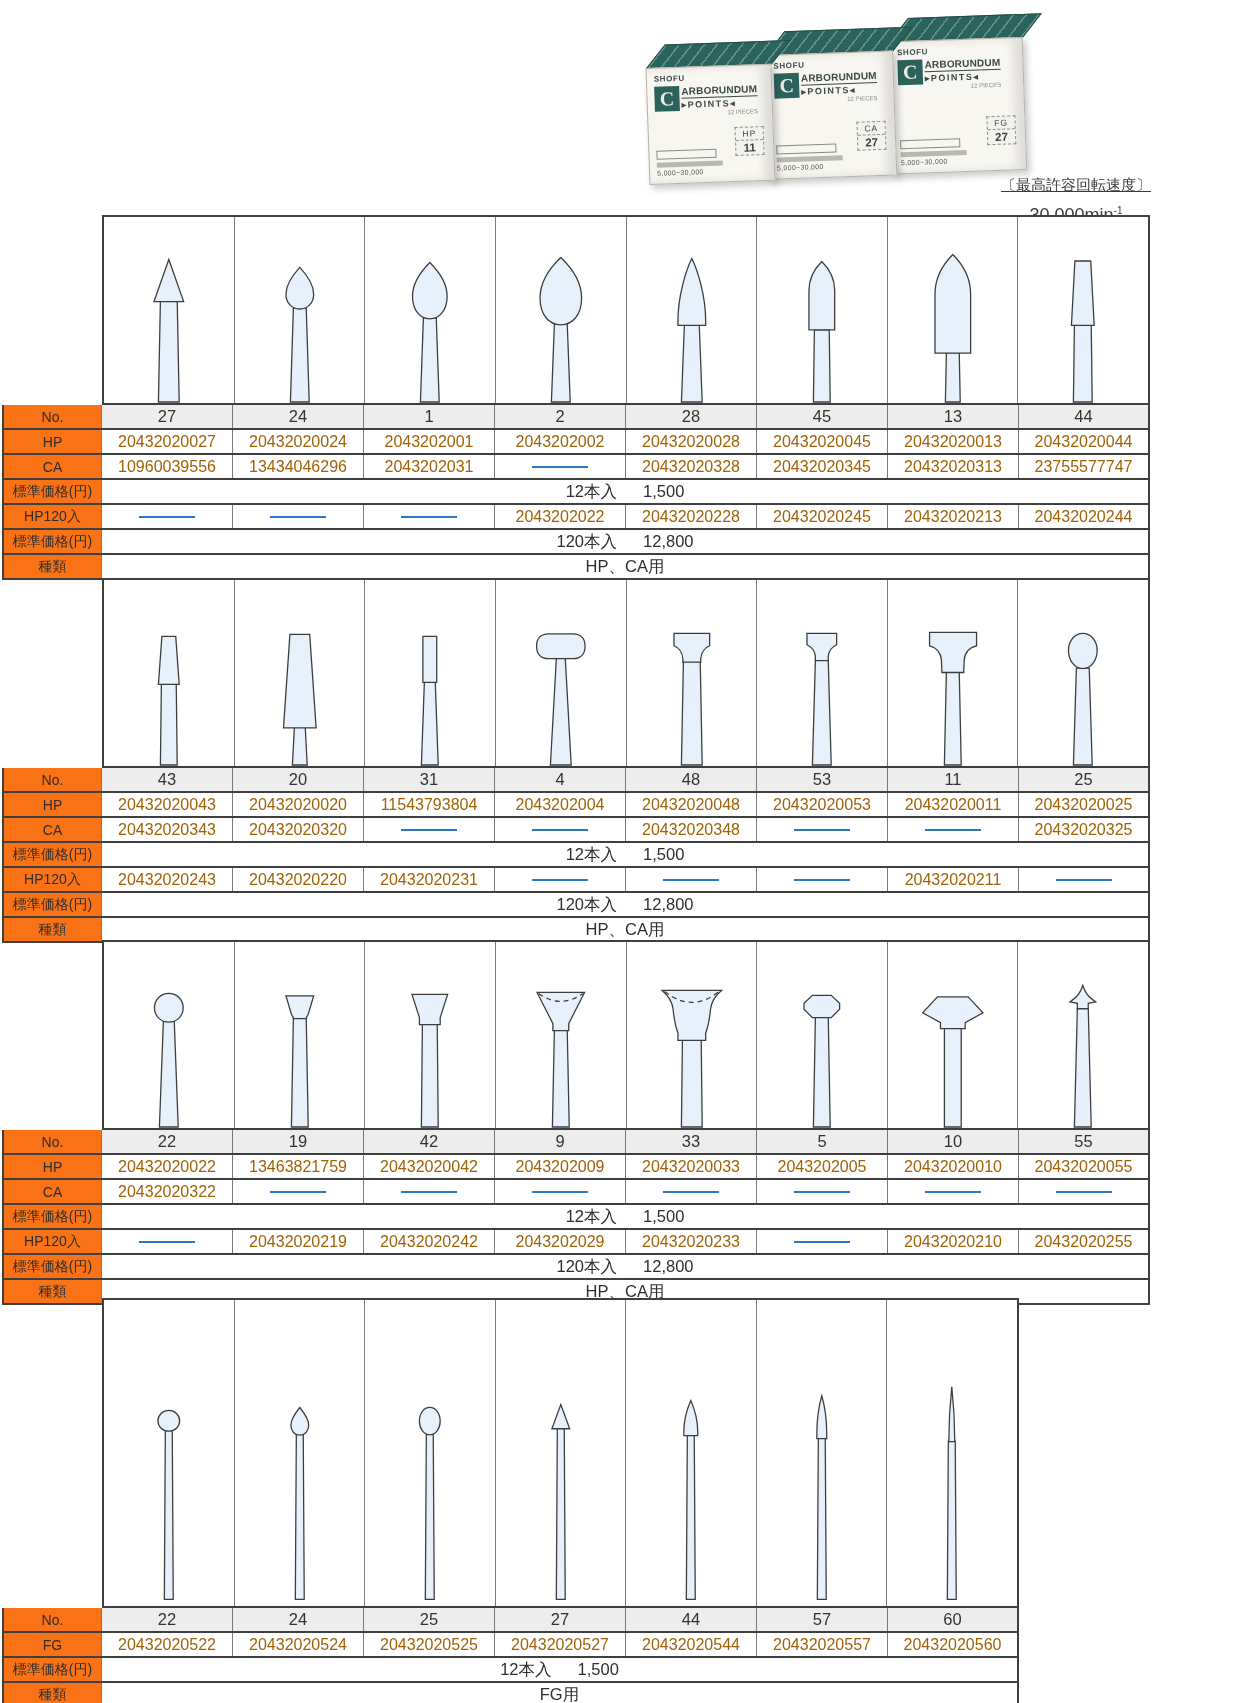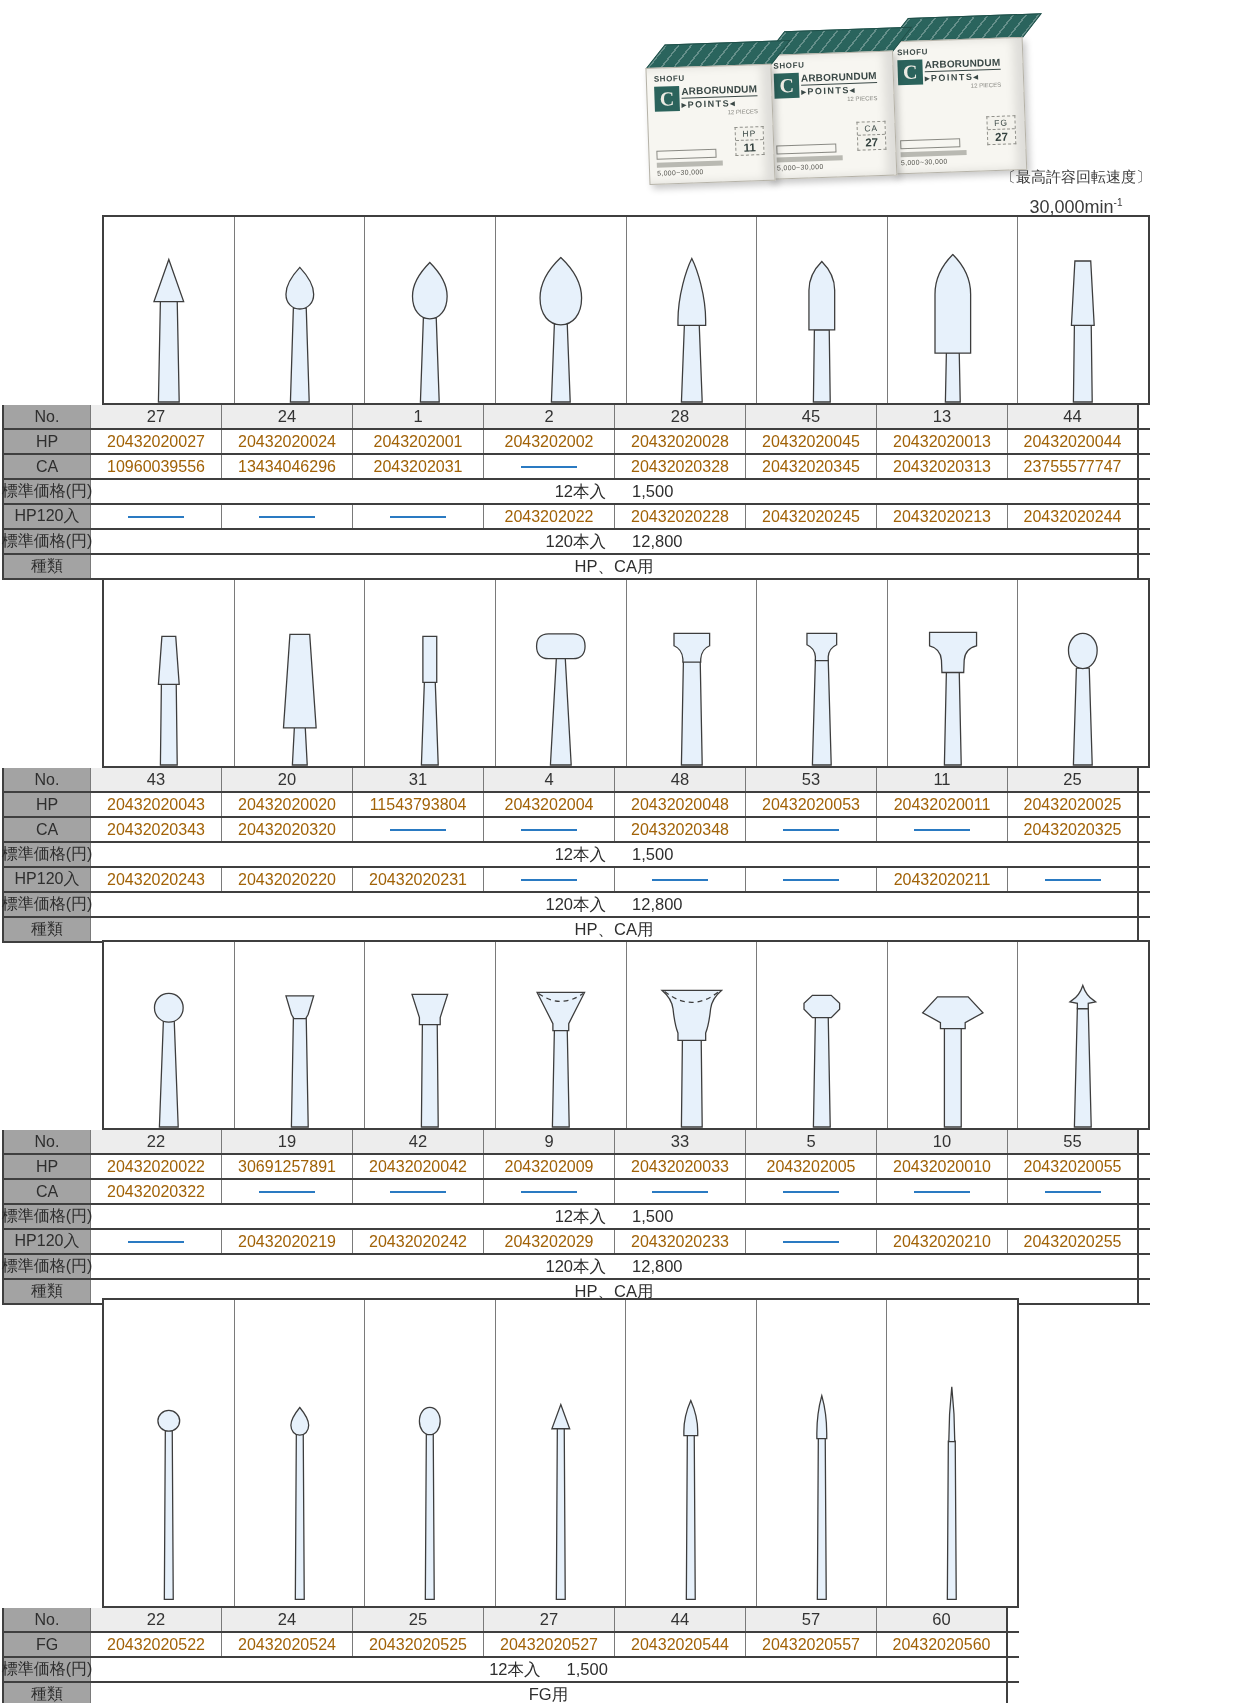--- a/index.html
+++ b/index.html
@@ -26,35 +26,35 @@
   .t3{font-size:6px;color:#8a8a84;text-align:right;margin-top:1px;}
   .jnote{position:absolute;left:7px;bottom:7px;}
   .jbar1{width:58px;height:7px;border:1px solid #8a8a84;}
   .jbar2{width:66px;height:5px;background:#b9b9b2;margin-top:3px;}
   .jspeed{font-size:7px;color:#55554f;margin-top:2px;letter-spacing:.3px;}
   .plabel{position:absolute;right:9px;bottom:25px;width:27px;border:1px dashed #90908a;background:#f3f2ec;text-align:center;}
   .plt{font-size:8.5px;letter-spacing:1px;color:#3c4a47;border-bottom:1px dashed #90908a;padding:1px 0;}
   .pln{font-size:11.5px;font-weight:bold;color:#33413e;padding:1px 0;}
 
   
-  .speed-note{position:absolute;left:1000px;top:168px;width:152px;text-align:center;color:#3a3a3a;}
+  .speed-note{position:absolute;left:1000px;top:176px;width:152px;text-align:center;color:#3a3a3a;text-decoration:underline;}
   .sn1{font-size:15px;white-space:nowrap;}
   .sn2{font-size:18px;margin-top:10px;}
   .sn2 sup{font-size:10px;}
 
   
   .ctable{position:absolute;left:2px;}
   .strip{margin-left:100px;box-sizing:border-box;border:2px solid #3f3f3f;display:flex;background:#fff;}
   .scell{flex:1;border-right:1px solid #7a7a7a;display:flex;align-items:flex-end;justify-content:center;overflow:hidden;}
   .scell:last-child{border-right:none;}
   .scell svg{display:block;}
   .trow{display:flex;border-bottom:2px solid #3f3f3f;background:#fff;height:23px;}
-  .lcell{width:89px;box-sizing:border-box;border-left:2px solid #3f3f3f;border-right:1px solid #7a7a7a;
-         background:#a3a3a3;display:flex;align-items:center;justify-content:center;
-         font-size:16px;color:#2e2e2e;white-space:nowrap;}
+  .lcell{width:100px;box-sizing:border-box;border-left:2px solid #3f3f3f;border-right:1px solid #7a7a7a;
+         background:#f97316;display:flex;align-items:center;justify-content:center;
+         font-size:14px;color:#2e2e2e;white-space:nowrap;}
   .dcell{width:131px;box-sizing:border-box;border-right:1px solid #7a7a7a;display:flex;
          align-items:center;justify-content:center;font-size:16px;white-space:nowrap;}
   .dcell:last-child{border-right:2px solid #3f3f3f;}
   .dcell.gray{background:#ededed;font-size:16.5px;color:#333;}
   .code{color:#a16207;}
   .dash{display:inline-block;width:56px;height:0;border-top:2px solid #2a7ac2;}
   .fcell{box-sizing:border-box;border-right:2px solid #3f3f3f;display:flex;align-items:center;
          justify-content:center;font-size:16.5px;color:#2e2e2e;white-space:nowrap;}
   .fcell .qty{margin-right:26px;}
 </style>
@@ -531,21 +531,21 @@
           <div class="dcell gray">5</div>
           <div class="dcell gray">10</div>
           <div class="dcell gray">55</div>
         </div>
         <div class="trow">
           <div class="lcell">HP</div>
           <div class="dcell">
             <span class="code">20432020022</span>
           </div>
           <div class="dcell">
-            <span class="code">30691257891</span>
+            <span class="code">13463821759</span>
           </div>
           <div class="dcell">
             <span class="code">20432020042</span>
           </div>
           <div class="dcell">
             <span class="code">2043202009</span>
           </div>
           <div class="dcell">
             <span class="code">20432020033</span>
           </div>

